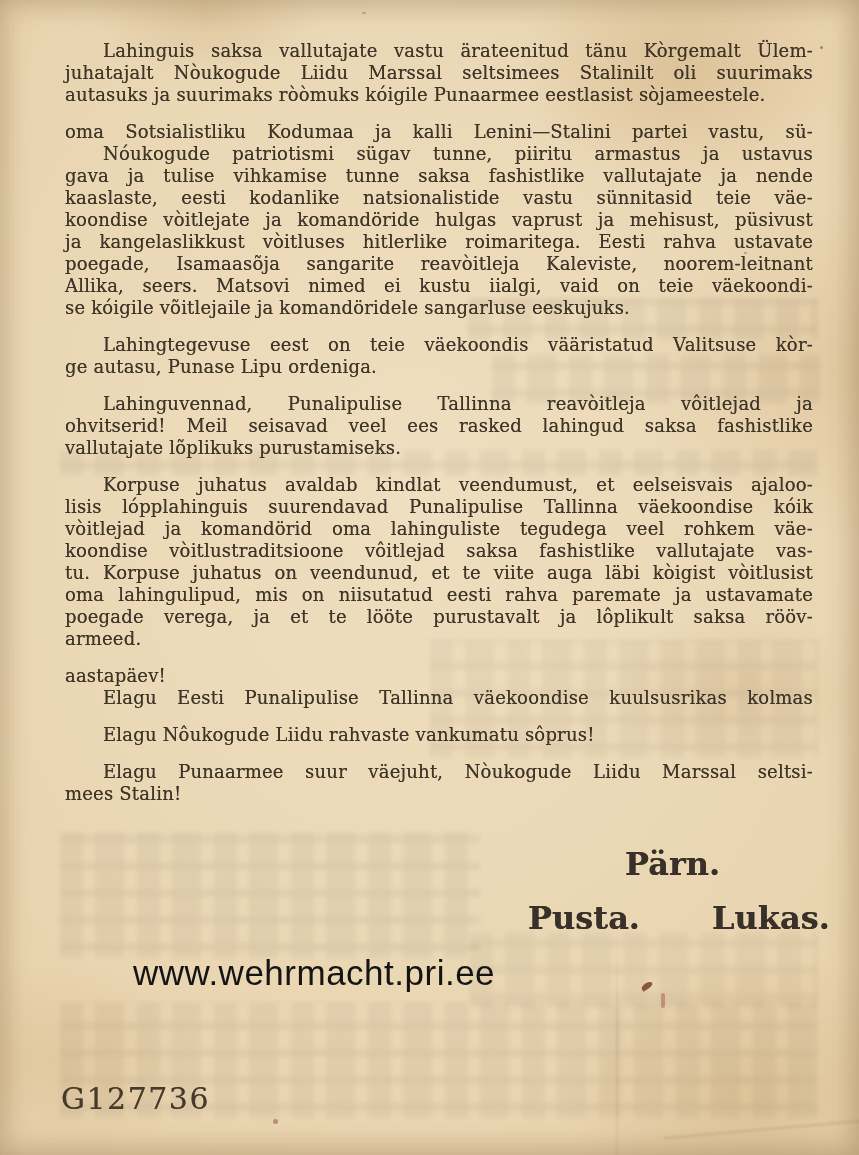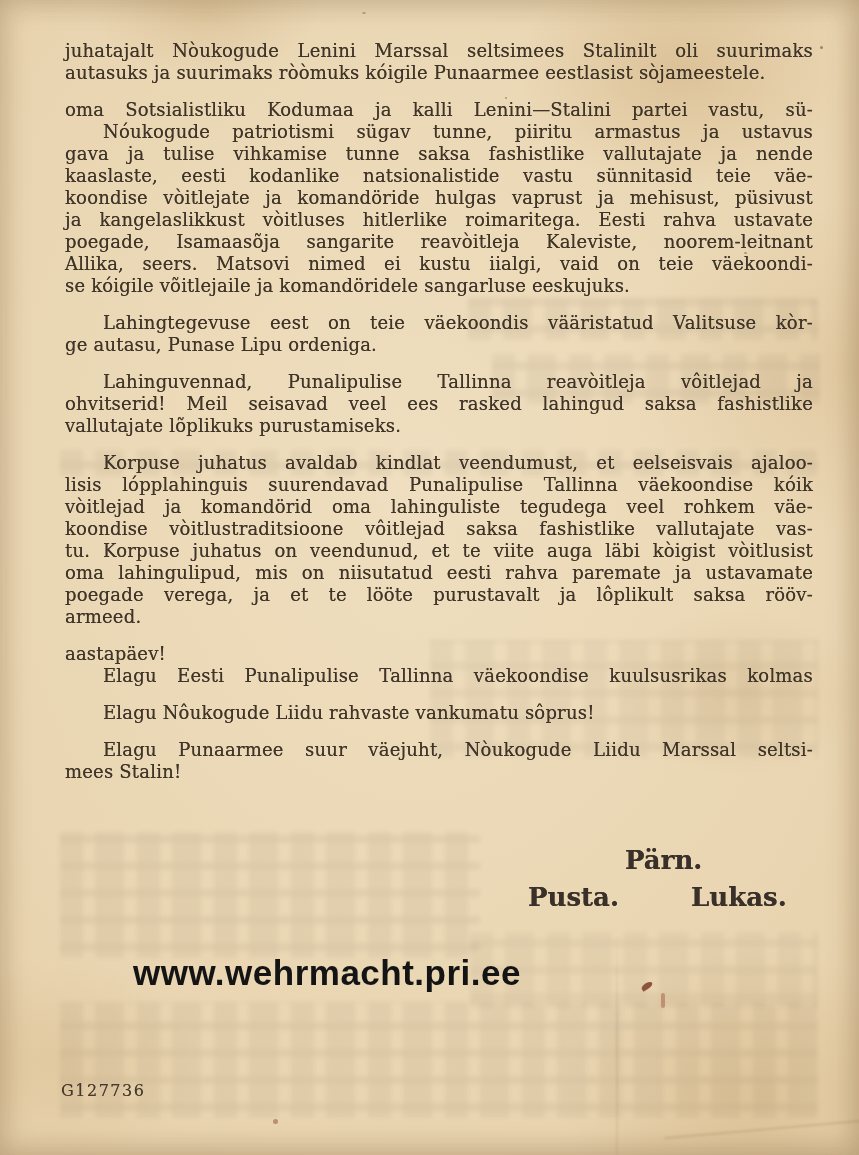--- a/index.html
+++ b/index.html
@@ -54,45 +54,45 @@
   .line.last  { text-align-last: left; white-space: normal; }
 
   
   .signatures {
     position: absolute;
     top: 845px;
     left: 65px;
     width: 748px;
     color: #39302a;
     font-weight: bold;
-    font-size: 26px;
+    font-size: 32px;
     text-shadow: 0 0 .6px rgba(57,48,42,.8);
   }
   .sig-row1 { padding-left: 560px; }
-  .sig-row2 { margin-top: 7px; padding-left: 463px; display: flex; }
+  .sig-row2 { margin-top: 16px; padding-left: 463px; display: flex; }
   .sig-row2 .sig-right { margin-left: 72px; }
 
   
   .watermark {
     position: absolute;
     top: 953px;
     left: 133px;
     font-family: "Liberation Sans", sans-serif;
     font-size: 35px;
-    font-weight: 700;
+    font-weight: 400;
     color: #141414;
     letter-spacing: .5px;
   }
 
   
   .serial {
     position: absolute;
     top: 1081px;
     left: 61px;
-    font-size: 16px;
+    font-size: 30px;
     letter-spacing: 1.5px;
     color: #463a2b;
     text-shadow: 0 0 .5px rgba(70,58,43,.6);
   }
 
   
   .ghost {
     position: absolute;
     background:
       repeating-linear-gradient(0deg, transparent 0 7px, rgba(92,76,56,.55) 7px 15px, transparent 15px 27px),
@@ -149,21 +149,22 @@
   <div class="ghost g2"></div>
   <div class="ghost g3"></div>
   <div class="ghost g4"></div>
   <div class="ghost g5"></div>
   <div class="ghost g6"></div>
   <div class="ghost g7"></div>
 
   <div class="textblock">
 
     <p class="para">
-      <span class="line">juhatajalt Nòukogude  Lenini Marssal seltsimees Stalinilt oli suurimaks</span>
+      <span class="line first">Lahinguis saksa vallutajate vastu ärateenitud tänu Kòrgemalt Ülem-</span>
+      <span class="line">juhatajalt Nòukogude  Liidu Marssal seltsimees Stalinilt oli suurimaks</span>
       <span class="line last">autasuks ja suurimaks ròòmuks kóigile Punaarmee eestlasist sòjameestele.</span>
     </p>
 
     <p class="para">
       <span class="line">oma Sotsialistliku Kodumaa ja kalli Lenini—Stalini partei vastu, sü-</span>
       <span class="line first">Nóukogude patriotismi sügav tunne, piiritu armastus ja ustavus</span>
       <span class="line">gava ja tulise vihkamise tunne saksa fashistlike vallutajate ja nende</span>
       <span class="line">kaaslaste, eesti kodanlike natsionalistide vastu sünnitasid teie väe-</span>
       <span class="line">koondise vòitlejate ja komandöride hulgas vaprust ja mehisust, püsivust</span>
       <span class="line">ja kangelaslikkust vòitluses hitlerlike roimaritega. Eesti rahva ustavate</span>

